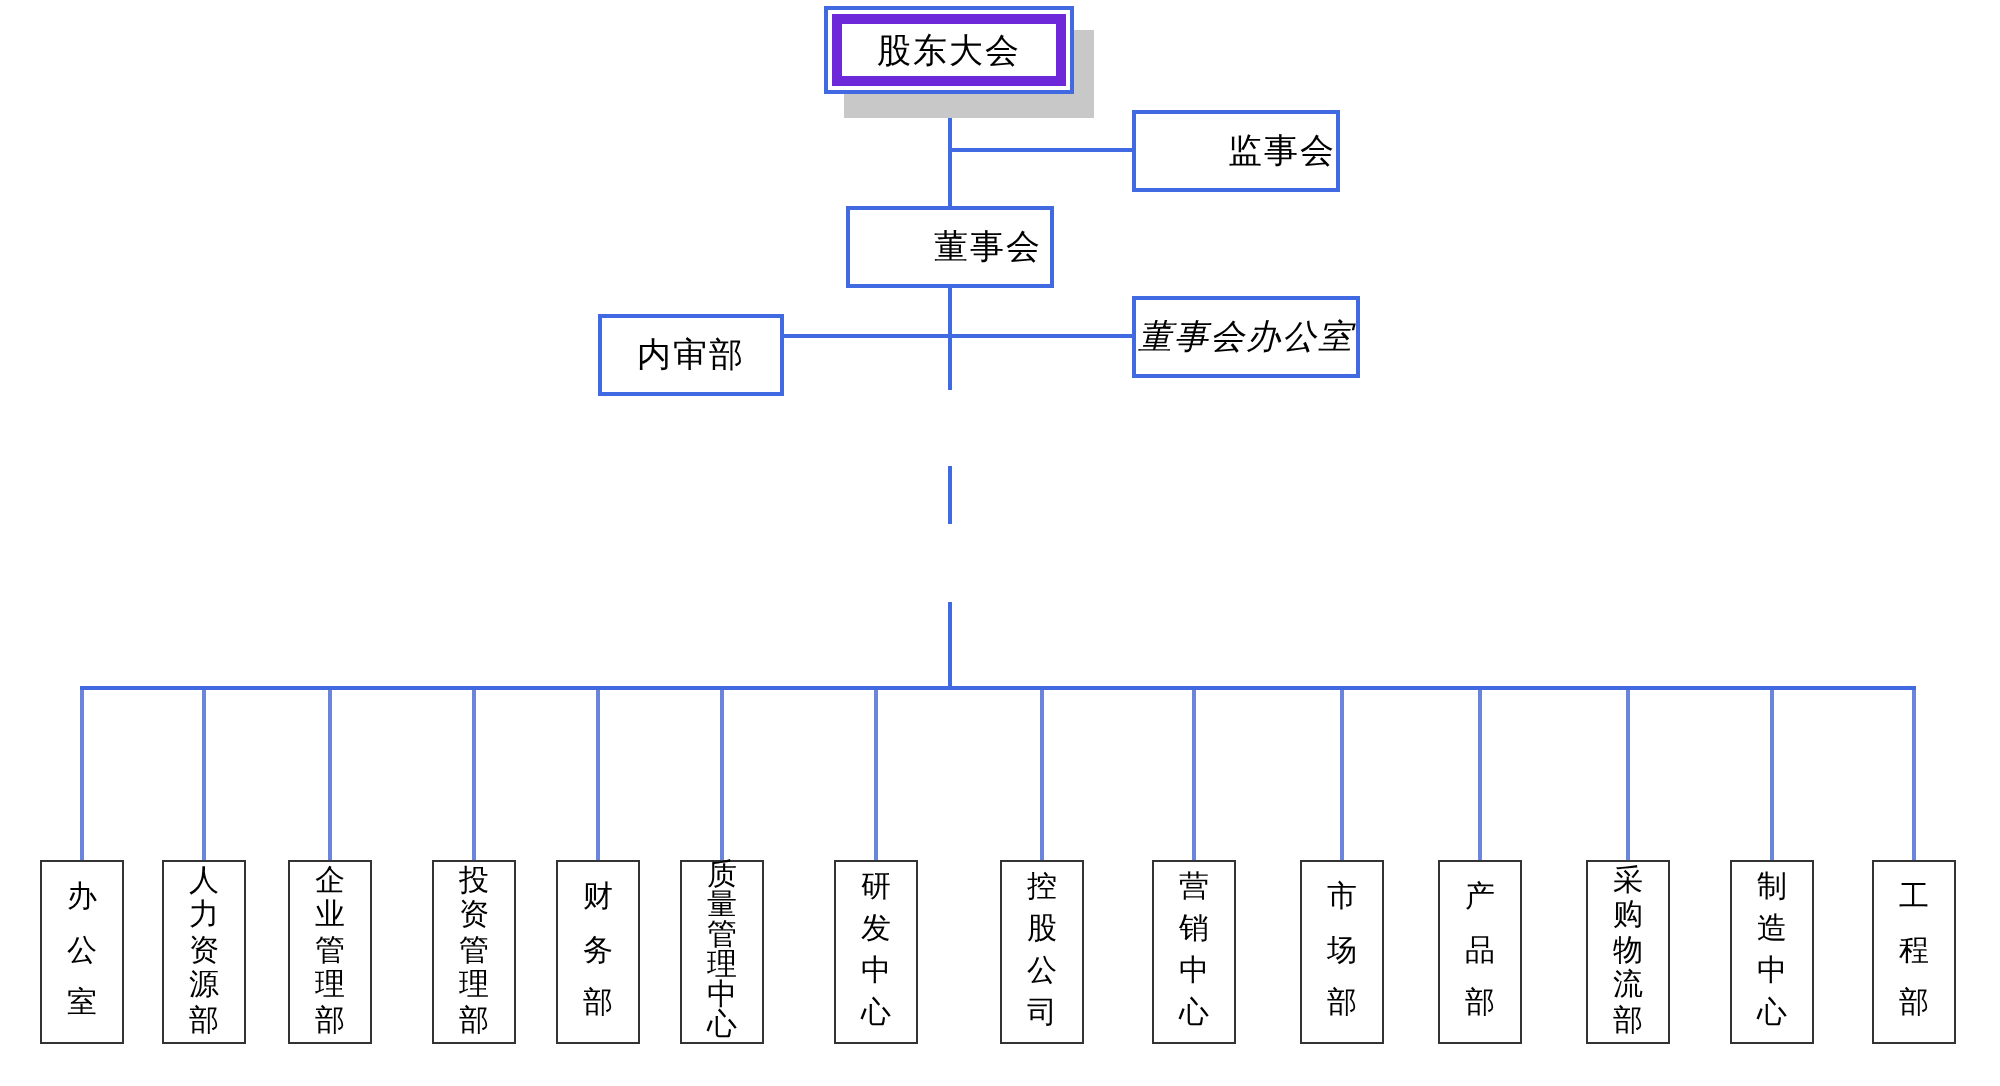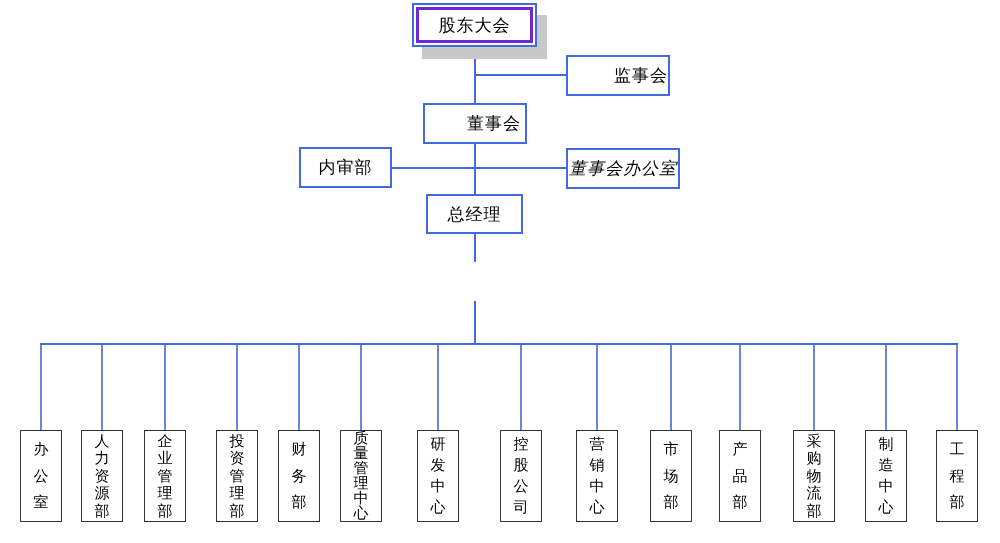--- a/index.html
+++ b/index.html
@@ -32,21 +32,21 @@
   .node.top {
     border: 2px solid #4169e1;
     padding: 2px;
     box-shadow: 10px 12px 0 0 #c8c8c8;
     background: #ffffff;
   }
   .node.top .inner {
     box-sizing: border-box;
     width: 100%;
     height: 100%;
-    border: 3px solid #6d28d9;
+    border: 5px solid #6d28d9;
     display: flex;
     align-items: center;
     justify-content: center;
   }
   .line {
     position: absolute;
     background: #4169e1;
   }
   .line.light { background: #6c85dc; }
   .dept {
@@ -107,31 +107,28 @@
   </div>
 
   <div class="node" style="left:566px; top:55px; width:104px; height:41px;justify-content:flex-end;">
     <span>监事会</span>
   </div>
 
   <div class="node" style="left:423px; top:103px; width:104px; height:41px;padding-left:38px;">
     <span>董事会</span>
   </div>
 
-  <div class="node" style="left:299px; top:147px; width:93px; height:41px;">
+  <div class="node" style="left:299px; top:157px; width:93px; height:41px;">
     <span>内审部</span>
   </div>
 
   <div class="node" style="left:566px; top:148px; width:114px; height:41px;font-style:italic;">
     <span>董事会办公室</span>
   </div>
 
-  <div class="node" style="left:426px; top:194px; width:97px; height:40px;">
-    <span>总经理</span>
-  </div>
 
 
   <div class="dept" style="left:20px;">
     <div class="vtext">
         <span>办</span>
         <span>公</span>
         <span>室</span>
       </div>
   </div>
   <div class="dept" style="left:81px;">

